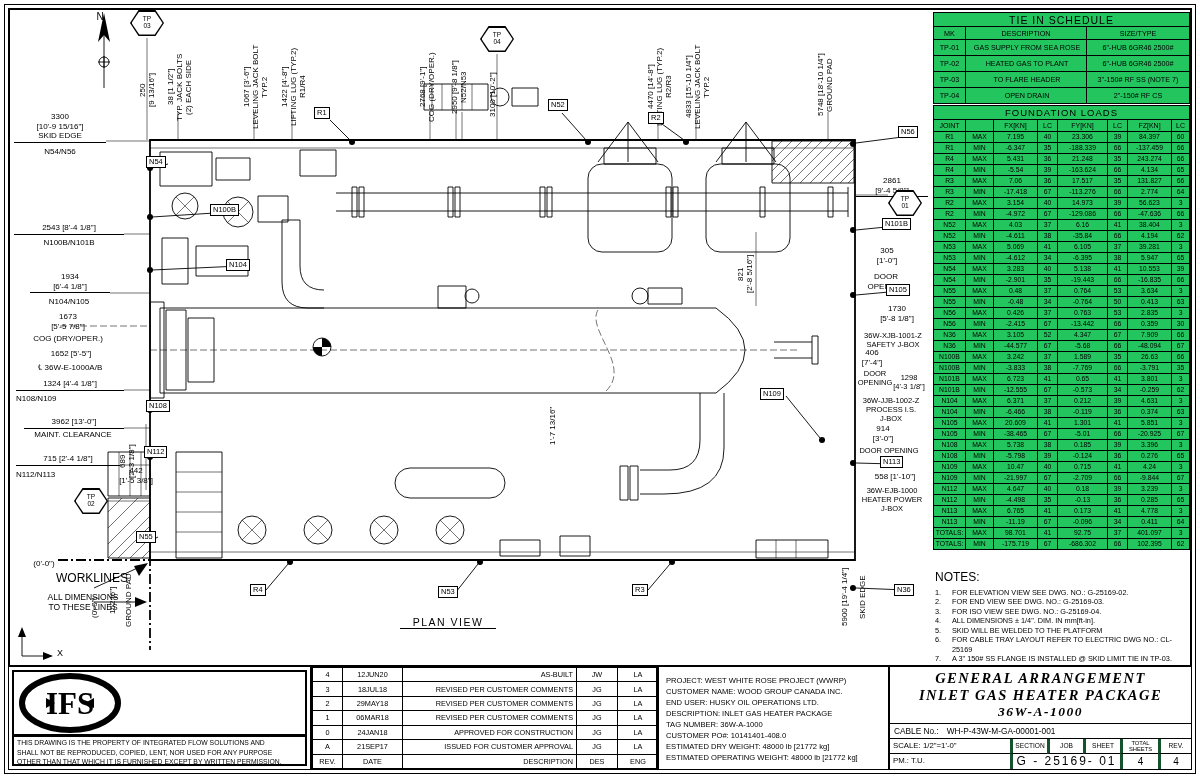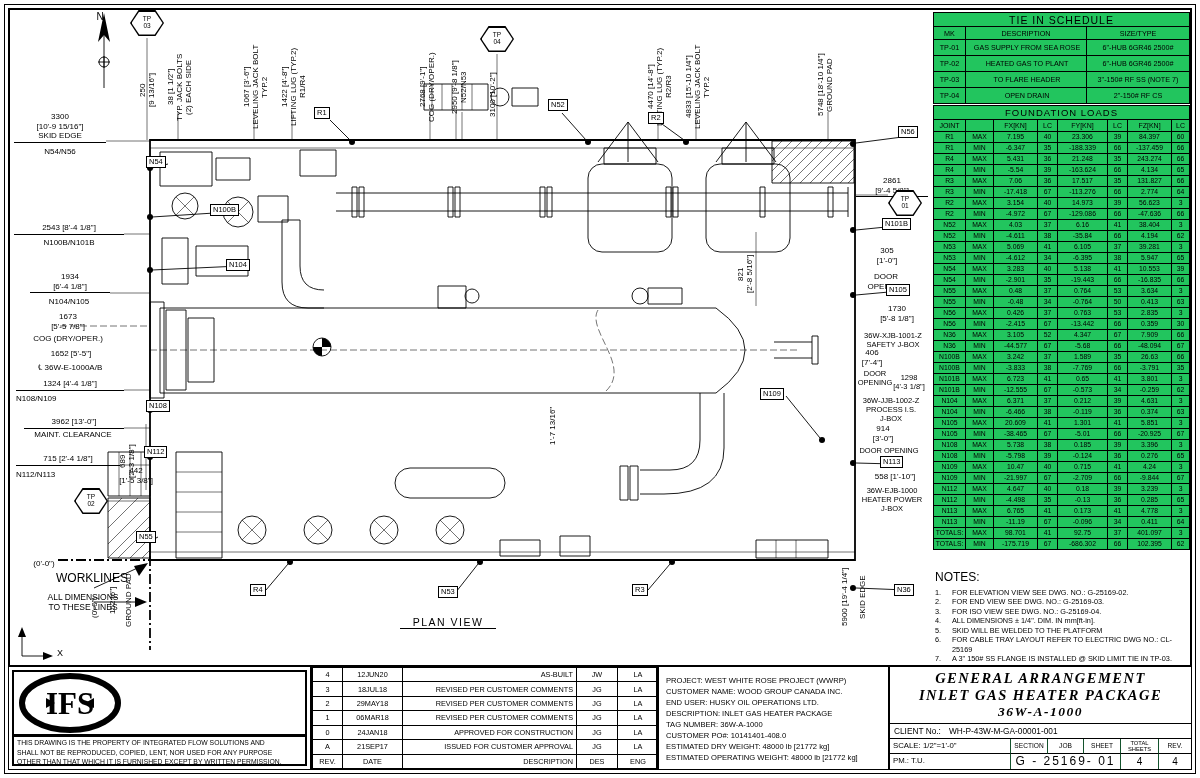--- a/index.html
+++ b/index.html
@@ -51,21 +51,21 @@
   .revtable td{border:1px solid #000;font-size:7.3px;padding:0 3px;text-align:center;white-space:nowrap;overflow:hidden}
   .revtable td:nth-child(3){text-align:right}
   .tbC{width:232px;border-right:2px solid #000;display:flex;flex-direction:column;justify-content:flex-end;padding:4px 4px 6px 8px}
   .tbC .pl{font-size:7.6px;line-height:1.45;white-space:nowrap}
   .tbD{flex:1;display:flex;flex-direction:column}
   .dTitle{height:57px;border-bottom:1px solid #000;display:flex;flex-direction:column;align-items:center;justify-content:center;font-family:"Liberation Serif",serif;font-style:italic;font-weight:bold}
   .dTitle .t1{font-size:14.5px;letter-spacing:1.5px;line-height:1.2}
   .dTitle .t3{font-size:13.5px;letter-spacing:1.5px}
   .dClient{height:15px;border-bottom:1px solid #000;font-size:8.3px;display:flex;align-items:center;padding:0 4px;gap:8px}
   .dGrid{flex:1;display:grid;grid-template-columns:120px 37px 36px 37px 38px 33px;grid-template-rows:1fr 1fr}
-  .gc{border-left:1px solid #14532d;border-bottom:1px solid #000;display:flex;align-items:center;justify-content:center;font-size:6.6px;white-space:pre-line;text-align:center;line-height:1.1}
+  .gc{border-left:3px solid #14532d;border-bottom:1px solid #000;display:flex;align-items:center;justify-content:center;font-size:6.6px;white-space:pre-line;text-align:center;line-height:1.1}
   .gc.first{border-left:none;justify-content:flex-start;padding-left:3px;font-size:7.8px}
   .gc.last{border-bottom:none}
   .gc.dwg{grid-column:2/5;font-size:12px;letter-spacing:2px}
   .gc.big{font-size:10px}
   .gc.tiny{font-size:5.8px}
   .planview{position:absolute;left:400px;top:616px;width:96px;text-align:center;font-size:10.5px;letter-spacing:1.5px;border-bottom:1px solid #000;z-index:2}
   .worklbl{font-size:12px;text-align:left}
 </style>
 </head>
 <body>
@@ -1029,21 +1029,21 @@
       <div class="pl">ESTIMATED DRY WEIGHT: 48000 lb [21772 kg]</div>
       <div class="pl">ESTIMATED OPERATING WEIGHT: 48000 lb [21772 kg]</div>
     </div>
     <div class="tbD">
       <div class="dTitle">
         <div class="t1">GENERAL ARRANGEMENT</div>
         <div class="t1">INLET GAS HEATER PACKAGE</div>
         <div class="t3">36W-A-1000</div>
       </div>
       <div class="dClient">
-        <span>CLIENT  No.:</span>
+        <span>CABLE  No.:</span>
         <span>WH-P-43W-M-GA-00001-001</span>
       </div>
       <div class="dGrid">
         <div class="gc first">SCALE: 1/2"=1'-0"</div>
         <div class="gc">SECTION</div>
         <div class="gc">JOB</div>
         <div class="gc">SHEET</div>
         <div class="gc tiny">TOTAL
 SHEETS</div>
         <div class="gc">REV.</div>

